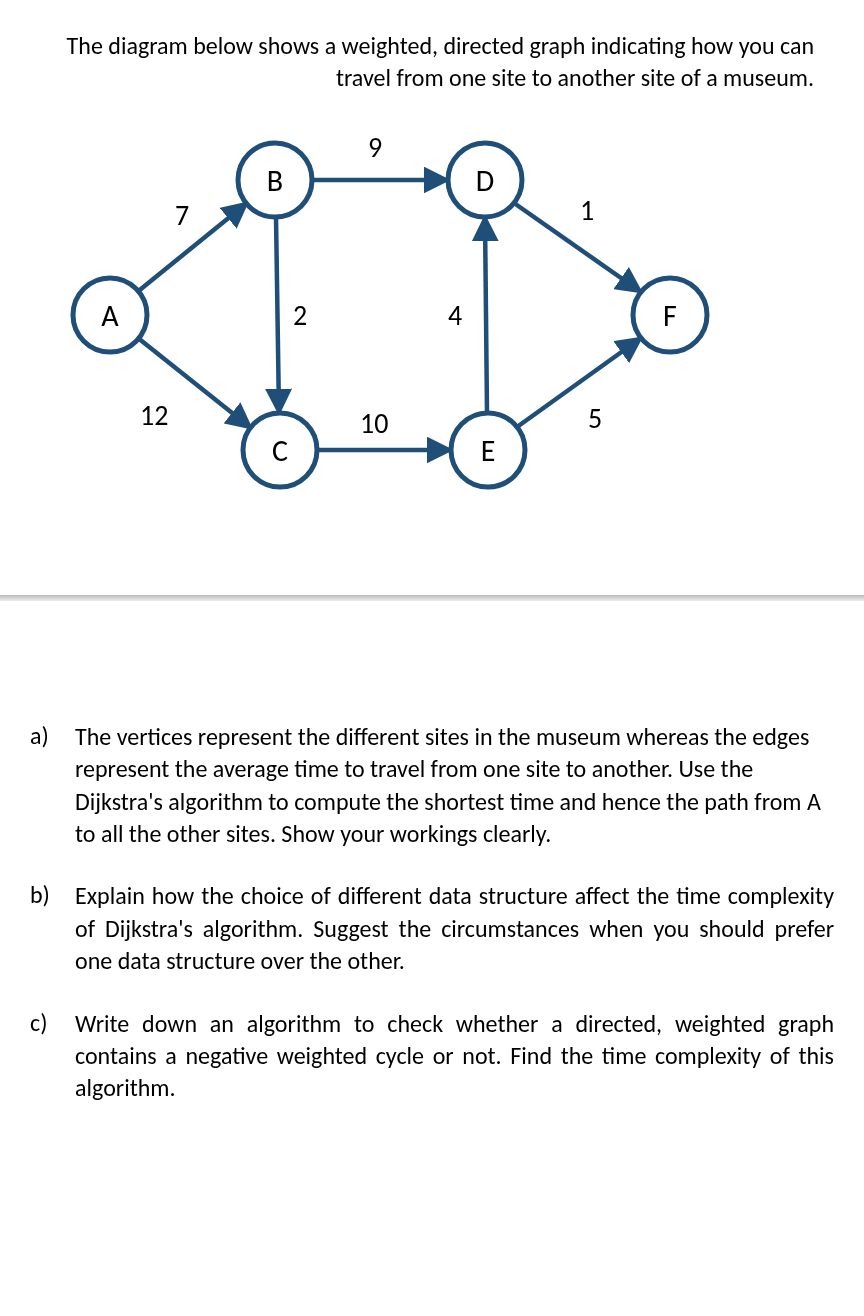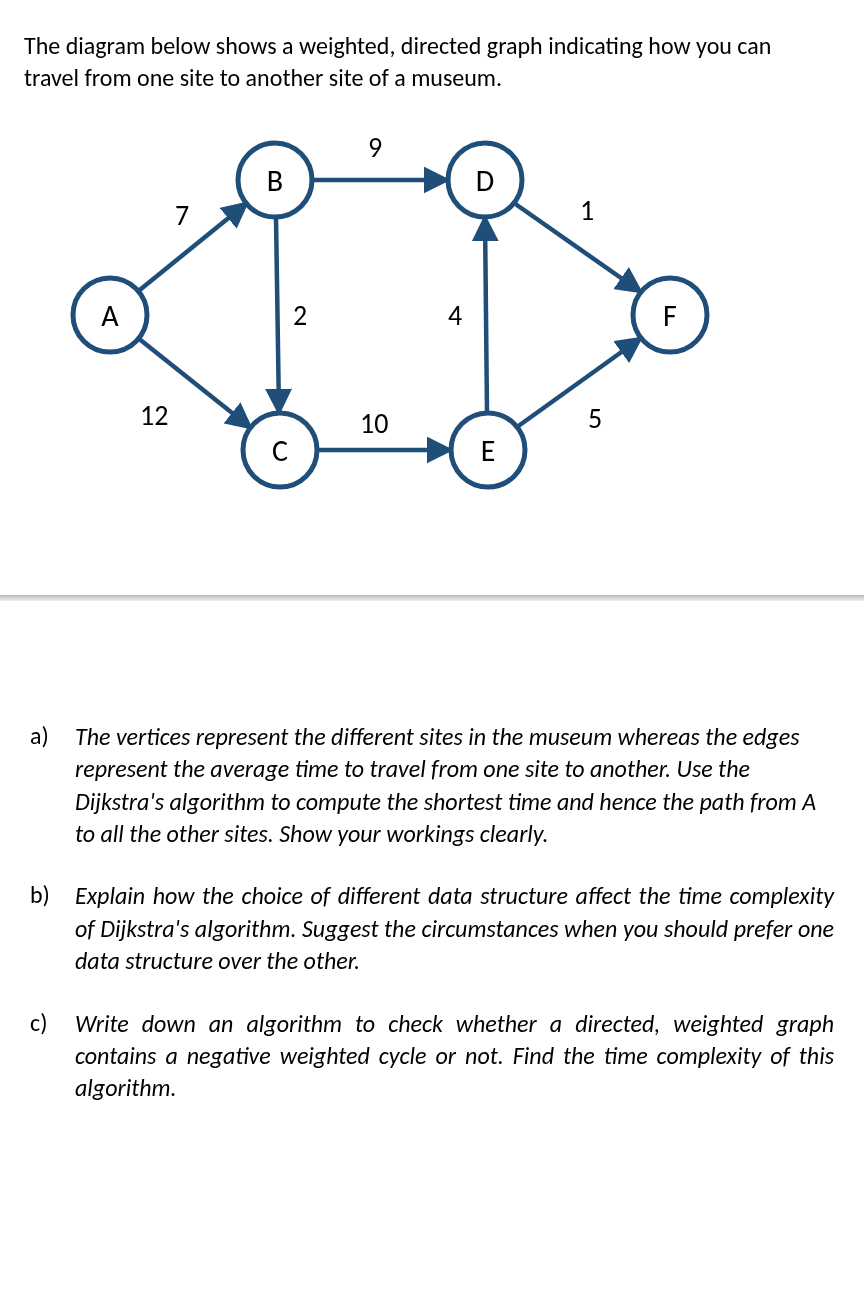--- a/index.html
+++ b/index.html
@@ -9,22 +9,23 @@
     }
     body {
       font-family: Calibri, 'Segoe UI', Arial, sans-serif;
       font-size: 24px;
       color: #000;
       background: #fff;
       width: 864px;
       padding: 0;
     }
     .intro {
-      padding: 30px 50px 10px 24px;
+      padding: 30px 50px 10px 50px;
       line-height: 1.35;
+      text-align: right;
     }
     .graph-container {
       padding: 20px 50px 30px 50px;
       display: flex;
       justify-content: flex-start;
     }
     .graph-svg {
       width: 680px;
       height: 400px;
     }
@@ -43,21 +44,20 @@
       margin-bottom: 30px;
     }
     .q-label {
       width: 45px;
       flex-shrink: 0;
       padding-left: 0;
     }
     .q-text {
       flex: 1;
       line-height: 1.35;
-      font-style: italic;
     }
     .justified {
       text-align: justify;
     }
     .node-circle {
       fill: #fff;
       stroke: #1f4e79;
       stroke-width: 5;
     }
     .node-label {

